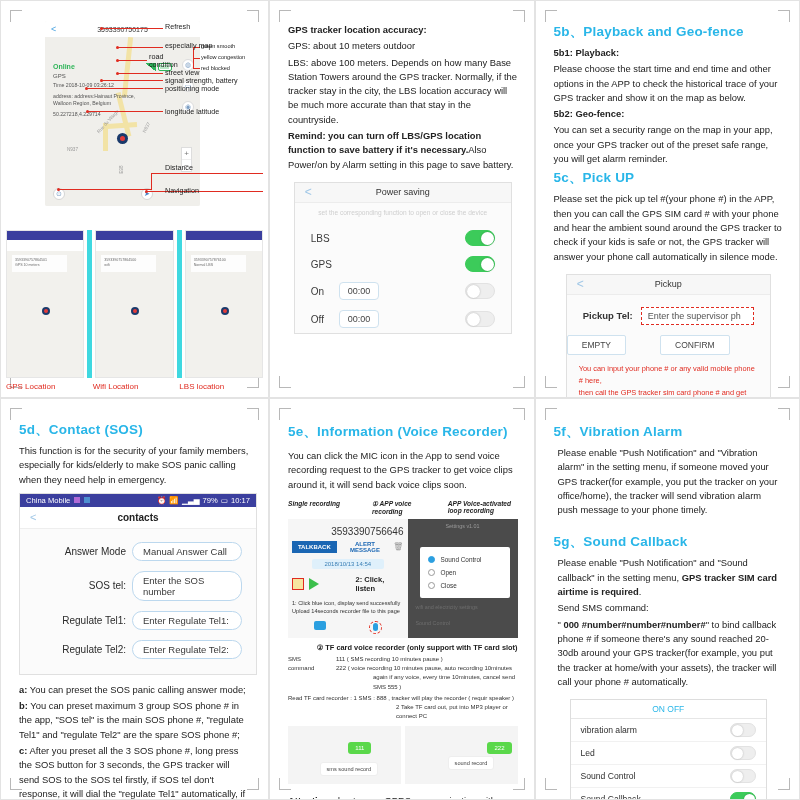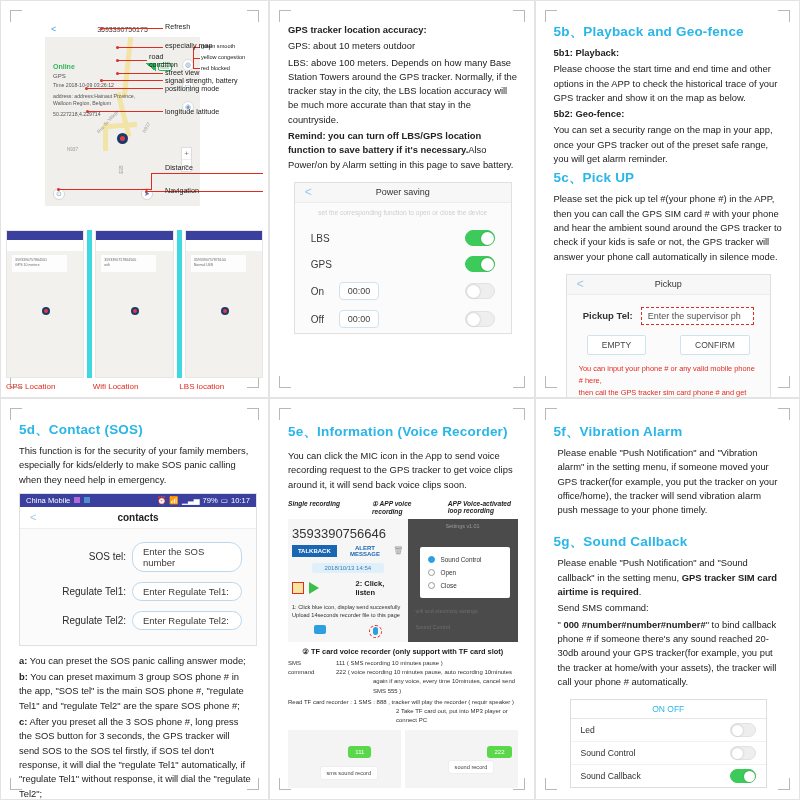--- a/index.html
+++ b/index.html
@@ -138,21 +138,21 @@
     box-shadow:0 0 2px rgba(0,0,0,.25);display:block;}
   .tog.on{background:#3ccb5a;border-color:#3ccb5a;}
   .tog.on i{left:15px;}
   .tbox { border:1px solid #cfe2ef; border-radius:4px; font-size:9px; color:#444;
           padding:3px 8px; background:#fff; }
 
   
   .pickrow{display:flex;align-items:center;gap:8px;padding:12px 16px 6px;}
   .pickrow .lb{font-size:9.5px;font-weight:bold;color:#333;}
   .dashin{flex:1;border:1px dashed #e02b20;padding:3px 6px;font-size:9px;color:#555;background:#fff;}
-  .btnrow{display:flex;justify-content:center;gap:34px;padding:4px 0 8px;}
+  .btnrow{display:flex;gap:34px;padding:4px 0 8px;}
   .obtn{border:1px solid #cfe2ef;background:#fff;font-size:8.5px;color:#444;padding:4px 14px;border-radius:2px;}
   .redtxt{color:#e02b20;font-size:7.4px;line-height:1.62;padding:0 12px 10px;}
 
   
   .statusbar{background:#3b3f9e;color:#fff;font-size:7.6px;display:flex;align-items:center;
              padding:2px 6px;gap:4px;}
   .statusbar .rt{margin-left:auto;display:flex;gap:3px;align-items:center;}
   .sqi{width:6px;height:6px;background:#b06ad6;display:inline-block;}
   .sqi.b{background:#4e8fd0;}
   .chdr{background:#fff;border-bottom:1px solid #eee;text-align:center;font-size:10px;font-weight:bold;
@@ -160,21 +160,21 @@
   .chdr .bk{position:absolute;left:10px;top:4px;color:#9ec6e6;font-weight:normal;font-size:11px;}
   .crow{display:flex;align-items:center;gap:6px;padding:5px 14px;}
   .crow .cl{flex:0 0 92px;text-align:right;font-size:10px;color:#2b2b2b;}
   .crow .ci{flex:1;border:1px solid #bcd8ee;border-radius:12px;background:#fff;
             font-size:9.5px;color:#3a3a3a;padding:3px 10px;}
 
   
   .vr{display:flex;gap:0;margin-top:4px;}
   .vrleft{flex:1;background:#f6f6f6;position:relative;padding:4px;}
   .vrright{flex:0 0 110px;background:#4b4b4b;position:relative;}
-  .vrnum{text-align:left;font-size:13px;color:#333;padding-top:3px;}
+  .vrnum{text-align:right;font-size:10px;color:#333;padding-top:3px;}
   .tbrow{display:flex;align-items:center;gap:6px;margin-top:4px;}
   .tbtn{background:#1a66b3;color:#fff;font-size:6px;font-weight:bold;padding:3px 0;text-align:center;flex:1;}
   .alertm{color:#1a66b3;font-size:6px;font-weight:bold;flex:1;text-align:center;}
   .tstamp{background:#dff0fb;color:#3a7fb5;font-size:6px;text-align:center;margin:6px auto 0;
           width:72px;padding:2px 0;border-radius:2px;}
   .ctrlrow{display:flex;align-items:center;gap:5px;margin-top:6px;}
   .micbox{width:12px;height:12px;border:1px solid #e02b20;background:#f7e6a0;}
   .play{width:0;height:0;border-left:10px solid #3bbf4b;border-top:6px solid transparent;border-bottom:6px solid transparent;}
   .clicklisten{font-size:7.5px;font-weight:bold;color:#1c1c1c;padding-left:27px;}
   .vrcap{font-size:5.6px;color:#333;line-height:1.5;margin-top:6px;}
@@ -183,21 +183,21 @@
   .micc{width:13px;height:13px;border-radius:50%;border:1px dashed #e02b20;display:flex;
         align-items:center;justify-content:center;}
   .micc i{width:5px;height:8px;border-radius:3px;background:#2b9fe0;display:block;}
   .dlg{position:absolute;left:12px;top:28px;right:8px;background:#fff;border-radius:2px;padding:6px 8px;}
   .dlgline{display:flex;align-items:center;gap:6px;font-size:6.4px;color:#333;padding:3px 0;}
   .rdo{width:7px;height:7px;border-radius:50%;border:1px solid #999;}
   .rdo.sel{border-color:#2b9fe0;background:#2b9fe0;}
   .vrhdr{color:#9a9a9a;font-size:5.4px;text-align:center;padding-top:4px;}
   .vrghost{color:#6d6d6d;font-size:5.4px;padding:4px 8px;}
   .tfline{font-size:6px;color:#333;line-height:1.55;}
-  .tftitle{font-size:7.4px;font-weight:bold;text-align:center;margin:5px 0 3px;}
+  .tftitle{font-size:7.4px;font-weight:bold;text-align:right;margin:5px 0 3px;}
   .smsimgs{display:flex;gap:4px;margin-top:4px;}
   .smsimg{flex:1;height:58px;background:#f4f4f4;position:relative;}
   .bub{position:absolute;background:#5ad84a;color:#fff;font-size:6px;padding:3px 7px;border-radius:3px;}
   .wbub{position:absolute;background:#fff;color:#444;font-size:5.6px;padding:3px 6px;border-radius:3px;border:1px solid #eee;}
 
   
   .onoff{border:1px solid #ddd;margin:10px 16px 0;background:#fff;}
   .onoff .hd{text-align:center;color:#29b6e8;font-size:8.5px;padding:4px 0;border-bottom:1px solid #e6e6e6;}
   .onoff .r{display:flex;align-items:center;padding:4px 10px;font-size:8.6px;color:#2f2f2f;}
   .onoff .r+.r{border-top:1px solid #f1f1f1;}
@@ -436,20 +436,24 @@
             <span>▭</span>
             <span>10:17</span>
           </span>
         </div>
         <div class="chdr">
           <span class="bk">&lt;</span>
           <span>contacts</span>
         </div>
         <div style="padding:8px 0 10px">
           <div class="crow">
+            <span class="cl">Answer Mode</span>
+            <span class="ci">Manual Answer Call</span>
+          </div>
+          <div class="crow">
             <span class="cl">SOS tel:</span>
             <span class="ci">Enter the SOS number</span>
           </div>
           <div class="crow">
             <span class="cl">Regulate Tel1:</span>
             <span class="ci">Enter Regulate Tel1:</span>
           </div>
           <div class="crow">
             <span class="cl">Regulate Tel2:</span>
             <span class="ci">Enter Regulate Tel2:</span>
@@ -562,20 +566,26 @@
         <span>Please enable "Push Notification" and "Sound callback" in the setting menu, </span><b>GPS tracker SIM card airtime is required</b><span>.</span>
       </p>
       <p class="body" style="padding-left:4px">Send SMS command:</p>
       <p class="body" style="padding-left:4px">
         <span>" </span><b>000 #number#number#number#</b><span>" to bind callback phone # if someone there's any sound reached 20-30db around your GPS tracker(for example, you put the tracker at home/with your assets), the tracker will call your phone # automatically.</span>
       </p>
 
       <div class="onoff">
         <div class="hd">ON OFF</div>
         <div class="r">
+          <span>vibration alarm</span>
+          <span class="tog" style="margin-left:auto">
+              <i></i>
+            </span>
+        </div>
+        <div class="r">
           <span>Led</span>
           <span class="tog" style="margin-left:auto">
               <i></i>
             </span>
         </div>
         <div class="r">
           <span>Sound Control</span>
           <span class="tog" style="margin-left:auto">
               <i></i>
             </span>

